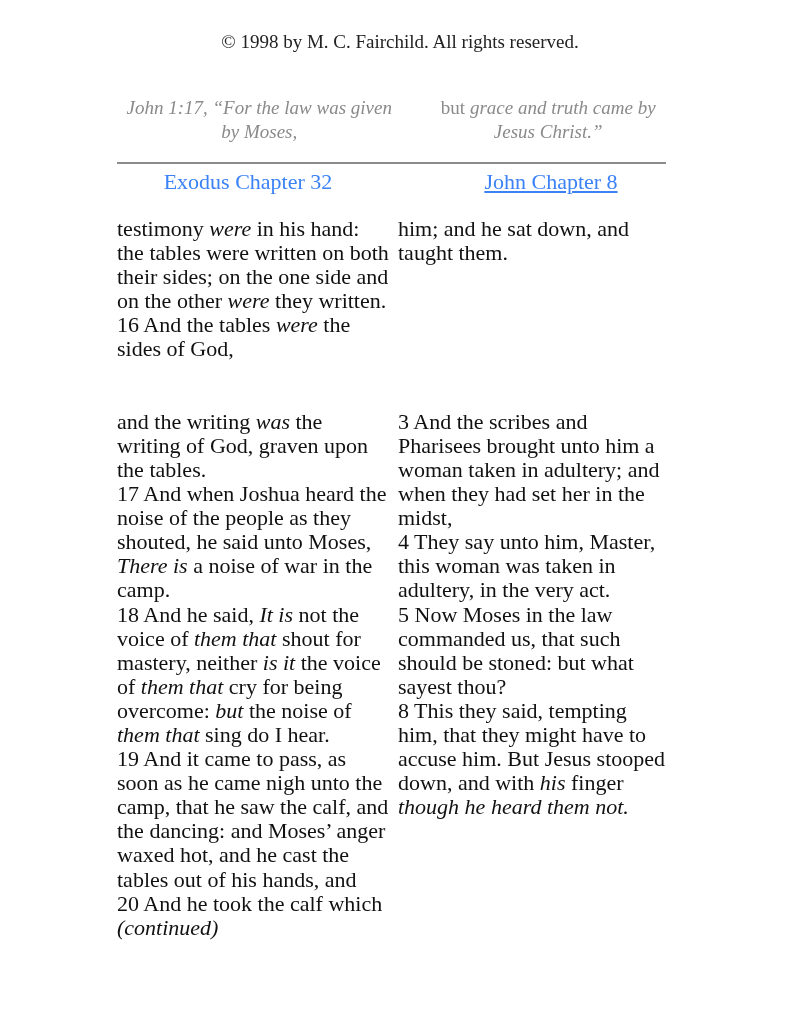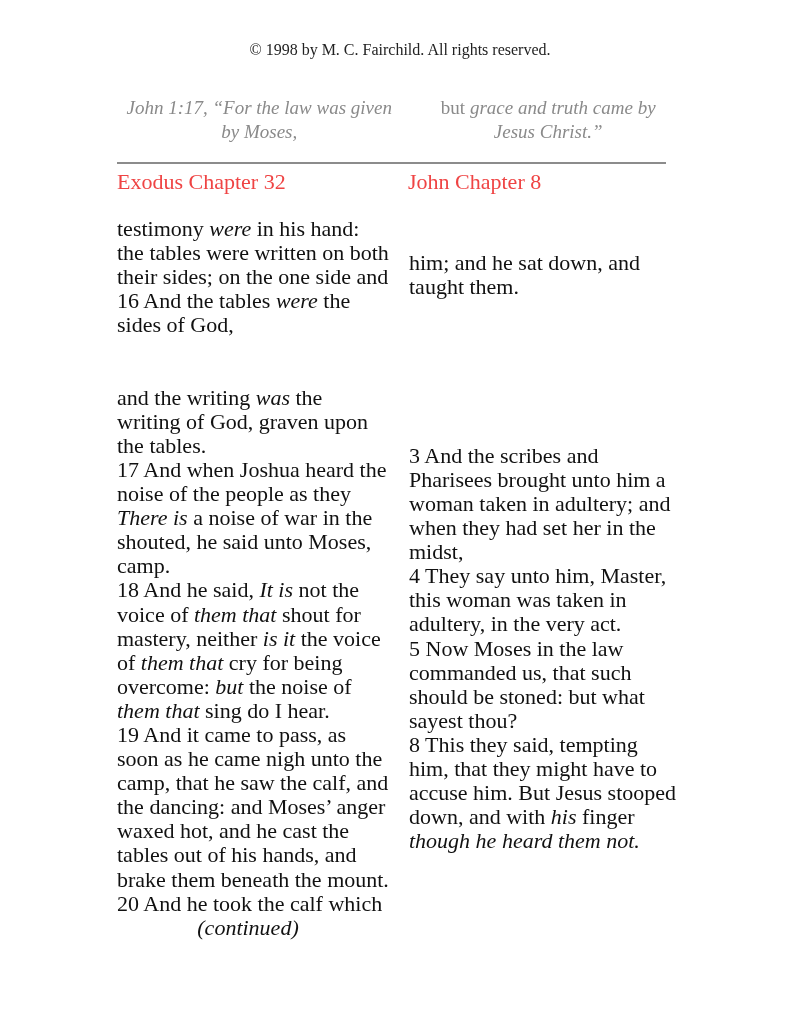--- a/index.html
+++ b/index.html
@@ -2,47 +2,48 @@
 <html><head>
 <meta charset="utf-8">
 <style>
   html, body { margin: 0; padding: 0; background: #ffffff; }
   body {
     width: 800px; height: 1035px; position: relative; overflow: hidden;
     font-family: "Liberation Serif", "DejaVu Serif", serif;
     color: #111111;
   }
   .copyright {
-    position: absolute; top: 41px; left: 0; width: 800px;
-    text-align: center; font-size: 16px; color: #222;
+    position: absolute; top: 31px; left: 0; width: 800px;
+    text-align: center; font-size: 19px; color: #222;
   }
   .quote-row {
     position: absolute; top: 96px; left: 116px; width: 560px;
     display: flex; color: #8a8a8a; font-size: 19px; line-height: 24px;
   }
   .quote-left { width: 296px; text-align: center; font-style: italic; }
   .quote-right { width: 264px; padding-left: 18px; text-align: center; }
   .quote-right i { font-style: italic; }
   .rule {
     position: absolute; top: 162px; left: 117px; width: 549px; height: 0;
     border-top: 2px solid #8c8c8c;
   }
   .col-head {
-    position: absolute; top: 168px; font-size: 22px; line-height: 28px; color: #ef4444;
+    position: absolute; top: 168px; font-size: 22px; line-height: 28px; color: #3b82f6;
+    text-align: center;
   }
   .col-head.left { left: 117px; width: 262px; }
-  .col-head.right { left: 408px; width: 262px; }
+  .col-head.right { left: 420px; width: 262px; text-decoration: underline; }
   .col {
     position: absolute; top: 217px; font-size: 22px; line-height: 24.1px;
   }
   .col.left { left: 117px; width: 285px; }
-  .col.right { left: 409px; width: 270px; margin-top: 34px; }
+  .col.right { left: 398px; width: 270px; }
   .line { white-space: nowrap; height: 24.1px; }
   .gap { height: 48.2px; }
-  .continued { text-align: center; font-style: italic; width: 262px; }
+  .continued { font-style: italic; width: 262px; }
   i { font-style: italic; }
 </style>
 </head>
 <body>
 
 <div class="copyright">© 1998 by M. C. Fairchild. All rights reserved.</div>
 
 <div class="quote-row">
   <div class="quote-left">
     <div>John 1:17, “For the law was given</div>
@@ -57,46 +58,46 @@
 <div class="rule"></div>
 
 <div class="col-head left">Exodus Chapter 32</div>
 <div class="col-head right">John Chapter 8</div>
 
 <div class="col left">
   <div>
       <div class="line"><span>testimony </span><i>were</i><span> in his hand:</span></div>
       <div class="line"><span>the tables were written on both</span></div>
       <div class="line"><span>their sides; on the one side and</span></div>
+      <div class="line"><span>on the other </span><i>were</i><span> they written.</span></div>
       <div class="line"><span>16 And the tables </span><i>were</i><span> the</span></div>
       <div class="line"><span>sides of God,</span></div>
     </div>
   <div class="gap"></div>
   <div>
       <div class="line"><span>and the writing </span><i>was</i><span> the</span></div>
       <div class="line"><span>writing of God, graven upon</span></div>
       <div class="line"><span>the tables.</span></div>
       <div class="line"><span>17 And when Joshua heard the</span></div>
       <div class="line"><span>noise of the people as they</span></div>
+      <div class="line"><span>shouted, he said unto Moses,</span></div>
       <div class="line"><i>There is</i><span> a noise of war in the</span></div>
-      <div class="line"><span>shouted, he said unto Moses,</span></div>
       <div class="line"><span>camp.</span></div>
       <div class="line"><span>18 And he said, </span><i>It is</i><span> not the</span></div>
       <div class="line"><span>voice of </span><i>them that</i><span> shout for</span></div>
       <div class="line"><span>mastery, neither </span><i>is it</i><span> the voice</span></div>
       <div class="line"><span>of </span><i>them that</i><span> cry for being</span></div>
       <div class="line"><span>overcome: </span><i>but</i><span> the noise of</span></div>
       <div class="line"><i>them that</i><span> sing do I hear.</span></div>
       <div class="line"><span>19 And it came to pass, as</span></div>
       <div class="line"><span>soon as he came nigh unto the</span></div>
       <div class="line"><span>camp, that he saw the calf, and</span></div>
       <div class="line"><span>the dancing: and Moses’ anger</span></div>
       <div class="line"><span>waxed hot, and he cast the</span></div>
       <div class="line"><span>tables out of his hands, and</span></div>
-      <div class="line"><span>brake them beneath the mount.</span></div>
       <div class="line"><span>20 And he took the calf which</span></div>
     </div>
   <div class="continued">(continued)</div>
 </div>
 
 <div class="col right">
   <div>
       <div class="line"><span>him; and he sat down, and</span></div>
       <div class="line"><span>taught them.</span></div>
       <div class="line"><span></span></div>

